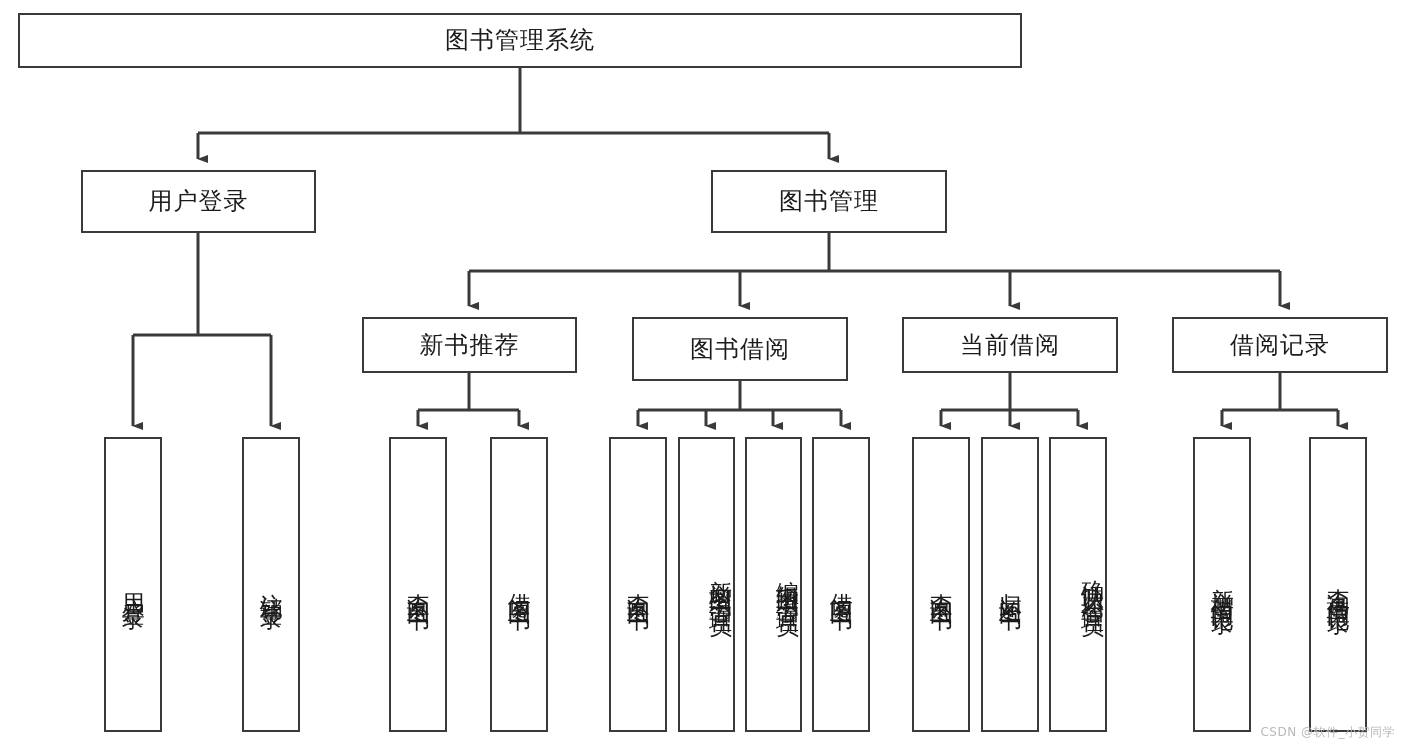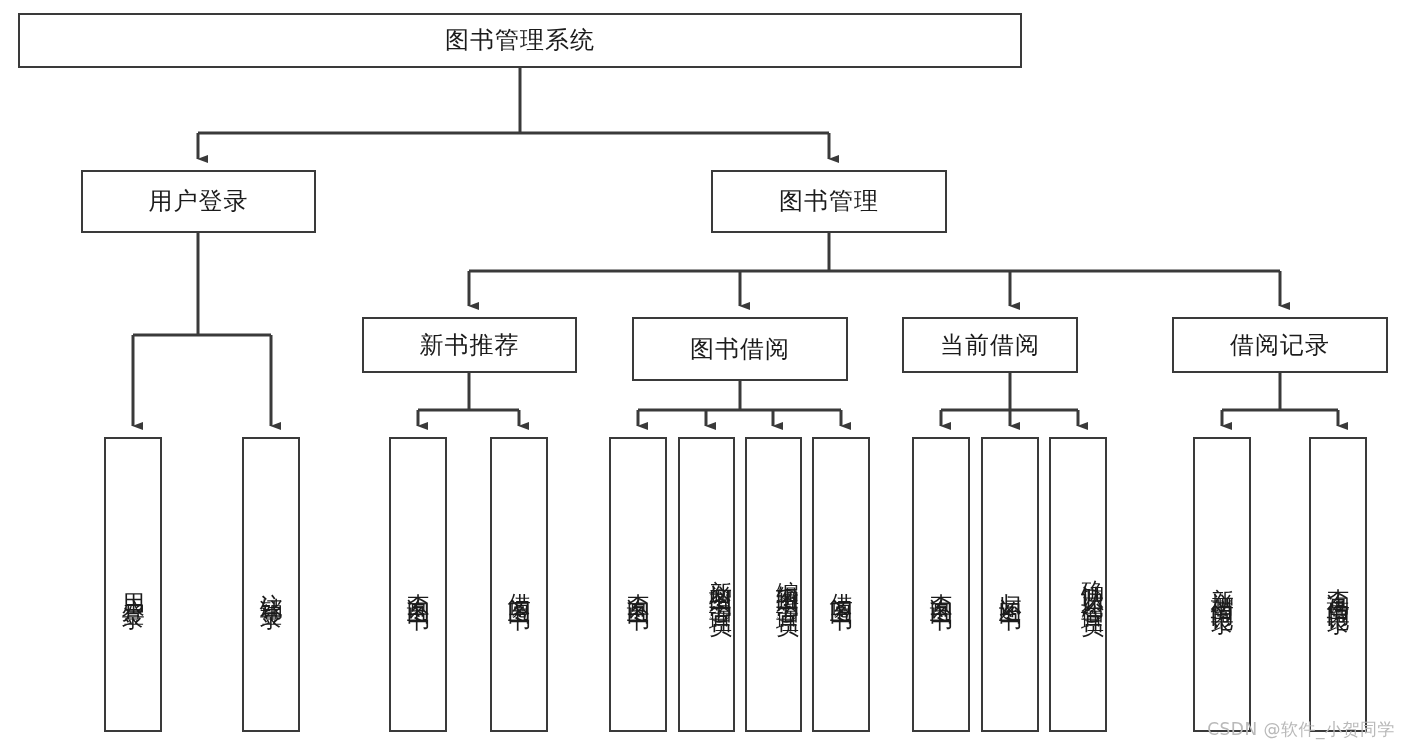--- a/index.html
+++ b/index.html
@@ -51,21 +51,21 @@
     left: 0;
     top: 0;
     width: 1405px;
     height: 747px;
     pointer-events: none;
   }
   #watermark {
     position: absolute;
     right: 10px;
     bottom: 6px;
-    font-size: 17px;
+    font-size: 12px;
     color: #b9b9b9;
     letter-spacing: 0.5px;
     white-space: nowrap;
   }
 </style>
 </head>
 <body>
 
 <div id="diagram-canvas">
 
@@ -129,21 +129,21 @@
   <div class="node horizontal" style="left:362px; top:317px; width:215px; height:56px;">
     <span>新书推荐</span>
   </div>
 
   <div class="node horizontal" style="left:711px; top:170px; width:236px; height:63px;">
     <span>图书管理</span>
   </div>
   <div class="node horizontal" style="left:632px; top:317px; width:216px; height:64px;">
     <span>图书借阅</span>
   </div>
-  <div class="node horizontal" style="left:902px; top:317px; width:176px; height:56px;">
+  <div class="node horizontal" style="left:902px; top:317px; width:216px; height:56px;">
     <span>当前借阅</span>
   </div>
   <div class="node horizontal" style="left:1172px; top:317px; width:216px; height:56px;">
     <span>借阅记录</span>
   </div>
 
   <div class="node vertical" style="left:104px; top:437px; width:58px; height:295px;">
     <span>用户登录</span>
   </div>
   <div class="node vertical" style="left:242px; top:437px; width:58px; height:295px;">

